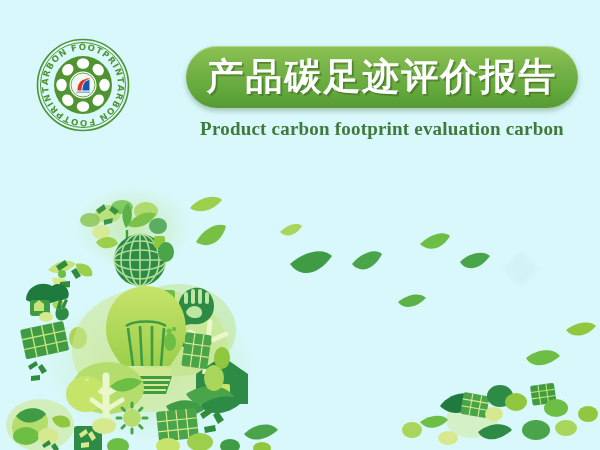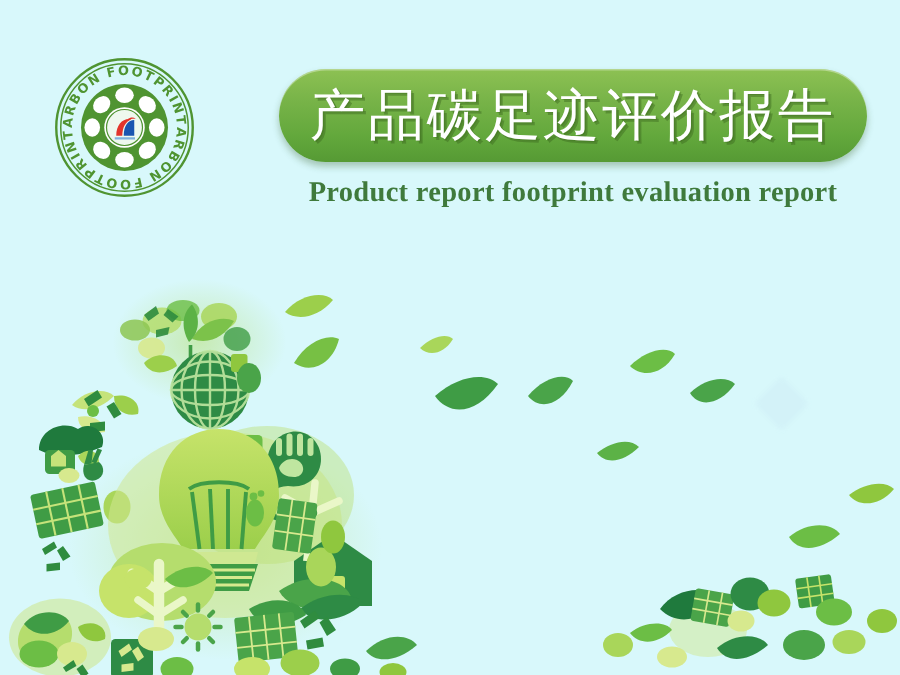--- a/index.html
+++ b/index.html
@@ -25,21 +25,21 @@
   
   .title-pill{
     position:absolute;left:186px;top:46px;width:392px;height:62px;
     border-radius:31px;
     background:linear-gradient(180deg,#8dc153 0%,#77b348 35%,#63a83c 72%,#569a34 100%);
     box-shadow:0 3px 5px rgba(40,80,20,.30), inset 0 1px 0 rgba(255,255,255,.35);
     display:flex;align-items:center;justify-content:center;
   }
   .title-pill .title-text{
     color:#ffffff;
-    font-size:37px;font-weight:normal;letter-spacing:2px;line-height:1;
+    font-size:37px;font-weight:bold;letter-spacing:2px;line-height:1;
     font-family:"DejaVu Sans","Liberation Sans",sans-serif;
     text-shadow:2px 2px 0 rgba(60,105,30,.45), 1px 1px 0 rgba(60,105,30,.35);
     white-space:nowrap;
     padding-bottom:2px;
   }
 
   
   .subtitle{
     position:absolute;left:186px;top:118px;width:392px;
     text-align:center;
@@ -117,21 +117,21 @@
         <path d="M40.5 53.5 L54 53.5 L54 55 L40.5 55 Z" fill="#7fb2dd"></path>
         <path d="M49 41.5 C51 40 53 40 54.5 41.2 C52.8 41 51 41.2 49.8 42.2 Z" fill="#e2342b"></path>
       </g>
     </svg>
   </div>
 
   <div class="title-pill">
     <span class="title-text">产品碳足迹评价报告</span>
   </div>
 
-  <div class="subtitle">Product report footprint evaluation report</div>
+  <div class="subtitle">Product carbon footprint evaluation carbon</div>
 
   <div class="illustration">
     <svg viewBox="0 0 600 270" xmlns="http://www.w3.org/2000/svg">
       <defs>
         <linearGradient id="bulbG" x1="0" y1="0" x2="0" y2="1">
           <stop offset="0%" stop-color="#c6e36a"></stop>
           <stop offset="100%" stop-color="#9ccf4b"></stop>
         </linearGradient>
         <radialGradient id="softGlow" cx="50%" cy="50%" r="50%">
           <stop offset="0%" stop-color="#b9e07a" stop-opacity="0.55"></stop>

